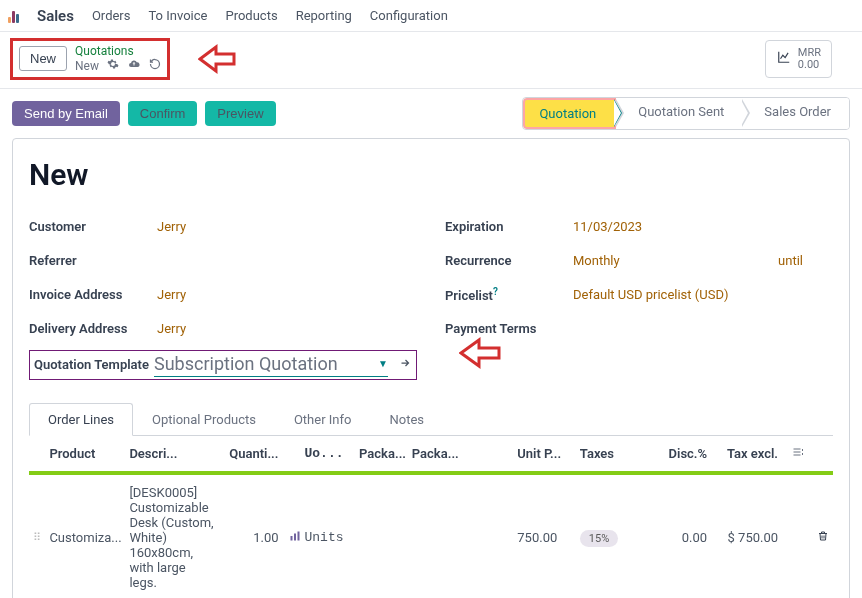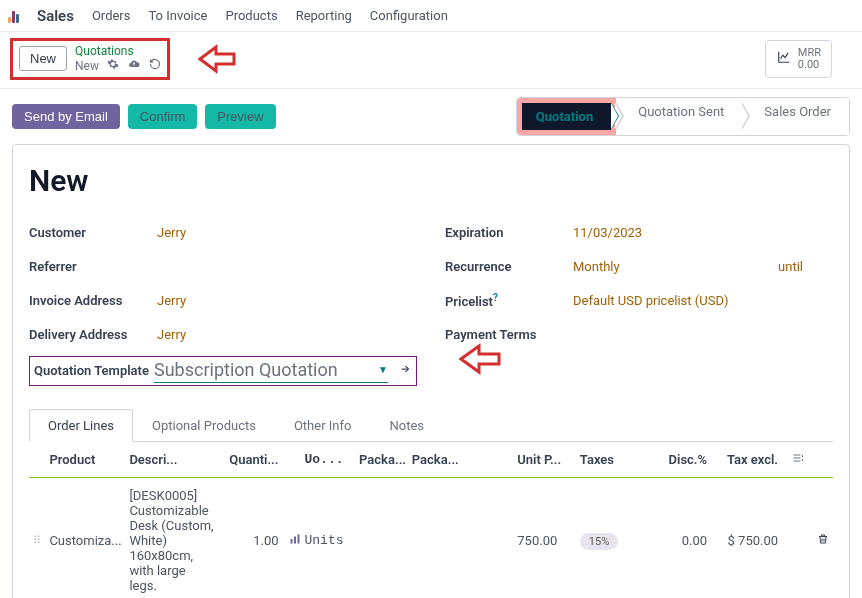--- a/index.html
+++ b/index.html
@@ -30,21 +30,21 @@
     
     .action-bar { display: flex; align-items: center; justify-content: space-between; padding: 8px 12px; }
     .action-left { display: flex; gap: 8px; }
     .btn { padding: 5px 12px; border-radius: 4px; border: none; cursor: pointer; font-size: 13px; }
     .btn-primary { background: #71639e; color: #fff; font-weight: 500; }
     .btn-secondary { background: #14b8a6; color: #4b5563; }
     
     .status-pills { display: flex; border: 1px solid #d1d5db; border-radius: 4px; overflow: hidden; }
     .pill { position: relative; padding: 6px 18px 6px 22px; color: #6b7280; background: #fff; font-size: 13px; cursor: default; }
     .pill:first-child { padding-left: 14px; }
-    .pill.active { background: #0f172a; color: #017e84; font-weight: 700; border: 5px solid #fca5a5; border-radius: 4px 0 0 4px; }
+    .pill.active { background: #fde047; color: #017e84; font-weight: 400; border: 2px solid #fca5a5; border-radius: 4px 0 0 4px; }
     .pill.active::after { content: ''; position: absolute; right: -8px; top: 50%; transform: translateY(-50%); width: 0; height: 0; border-top: 14px solid transparent; border-bottom: 14px solid transparent; border-left: 8px solid #017e84; z-index: 2; }
     .pill.active::before { content: ''; position: absolute; right: -7px; top: 50%; transform: translateY(-50%); width: 0; height: 0; border-top: 13px solid transparent; border-bottom: 13px solid transparent; border-left: 7px solid #fff; z-index: 3; }
     .pill:not(.active):not(:first-child)::before { content: ''; position: absolute; left: 0; top: 50%; transform: translateY(-50%); width: 0; height: 0; border-top: 14px solid transparent; border-bottom: 14px solid transparent; border-left: 8px solid #d1d5db; }
     .pill:not(.active):not(:first-child)::after { content: ''; position: absolute; left: -1px; top: 50%; transform: translateY(-50%); width: 0; height: 0; border-top: 13px solid transparent; border-bottom: 13px solid transparent; border-left: 7px solid #fff; }
     
     
     .sheet { margin: 0 12px 12px 12px; border: 1px solid #d1d5db; border-radius: 4px; padding: 18px 16px; }
     .page-title { font-size: 30px; font-weight: 600; color: #111827; margin-bottom: 18px; }
     
     .field-cols { display: flex; gap: 28px; position: relative; }
@@ -64,21 +64,21 @@
     
     .arrow-annot-2 { position: absolute; left: 430px; top: 126px; }
     
     
     .tabs { display: flex; margin-top: 22px; border-bottom: 1px solid #d1d5db; }
     .tab { padding: 8px 18px; border: 1px solid transparent; color: #6b7280; cursor: pointer; font-size: 13px; border-bottom: none; position: relative; top: 1px; }
     .tab.active { border-color: #d1d5db; border-bottom: 1px solid #fff; background: #fff; color: #374151; border-radius: 3px 3px 0 0; }
     
     
     .tbl-head, .tbl-row { display: flex; align-items: center; padding: 10px 4px; }
-    .tbl-head { border-bottom: 1px solid #84cc16; font-weight: 600; color: #374151; font-size: 13px; }
+    .tbl-head { border-bottom: 4px solid #84cc16; font-weight: 600; color: #374151; font-size: 13px; }
     .tbl-row { font-size: 13px; color: #4b5563; align-items: center; }
     .c-handle { width: 18px; color: #bbb; cursor: grab; font-size: 11px; }
     .c-prod { width: 88px; overflow: hidden; text-overflow: ellipsis; white-space: nowrap; }
     .c-desc { width: 94px; word-break: break-word; }
     .c-qty { width: 76px; text-align: right; padding-right: 6px; }
     .c-uoi { width: 22px; text-align: center; }
     .c-uom { width: 60px; font-family: Liberation Mono, monospace; }
     .c-pack1 { width: 58px; }
     .c-pack2 { width: 58px; }
     .c-gap { width: 58px; }

